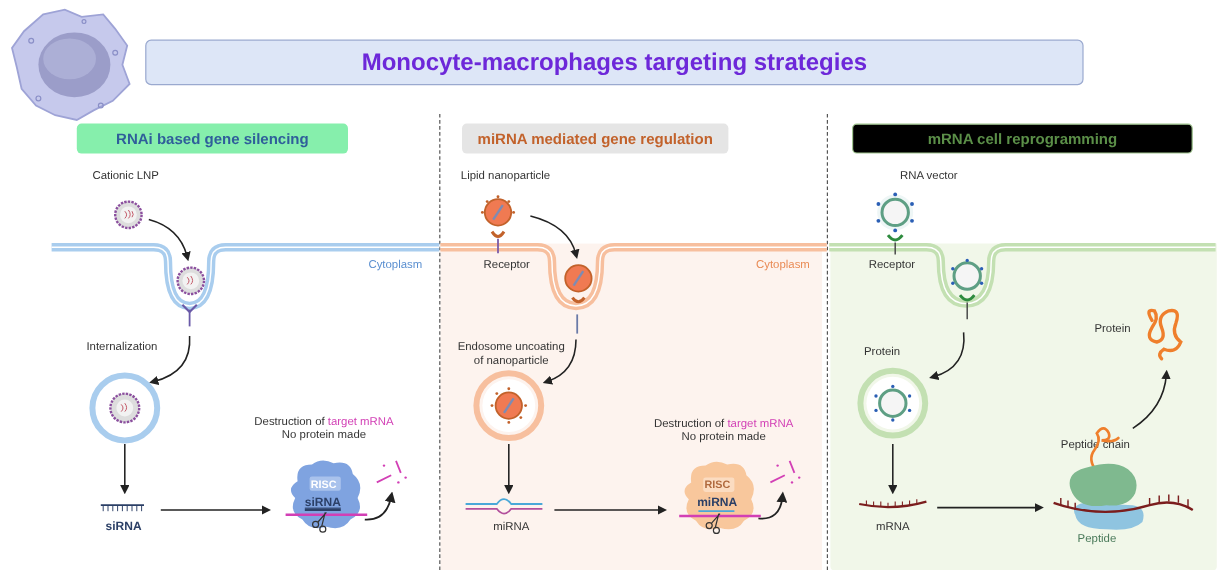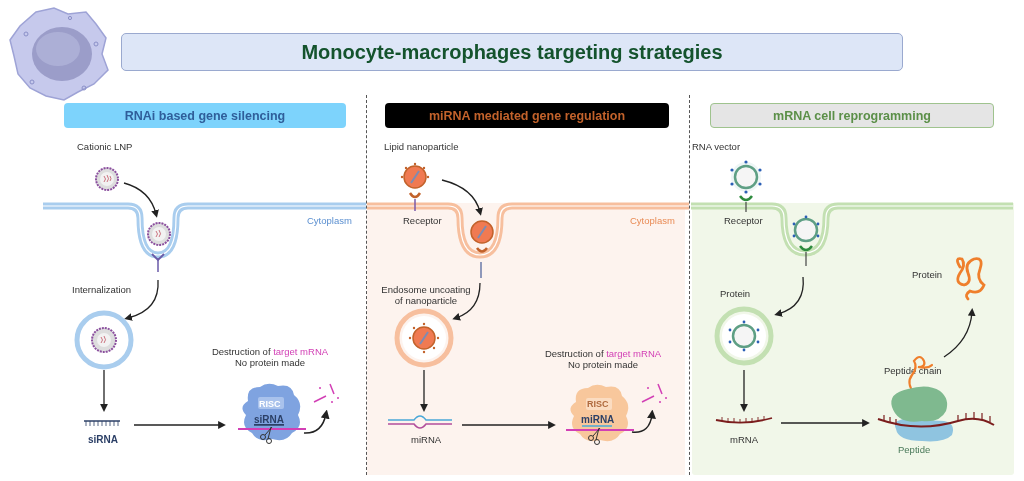--- a/index.html
+++ b/index.html
@@ -1,22 +1,22 @@
 <!DOCTYPE html>
 <html><head>
 <meta charset="utf-8">
 <style>
   html, body { margin:0; padding:0; background:#ffffff; }
   body { width:1024px; height:481px; position:relative; overflow:hidden; font-family:"Liberation Sans", sans-serif; color:#222; }
   .abs { position:absolute; }
-  .title-box { left:121px; top:33px; width:780px; height:36px; background:#dde6f7; border:1px solid #9aa9cf; border-radius:5px; display:flex; align-items:center; justify-content:center; font-weight:bold; font-size:20px; color:#14532d; }
+  .title-box { left:121px; top:33px; width:780px; height:36px; background:#dde6f7; border:1px solid #9aa9cf; border-radius:5px; display:flex; align-items:center; justify-content:center; font-weight:bold; font-size:20px; color:#6d28d9; }
   .hdr { top:103px; height:25px; border-radius:4px; display:flex; align-items:center; justify-content:center; font-weight:bold; font-size:12.5px; }
-  .hdr-blue { left:64px; width:282px; background:#7dd3fc; color:#2f5e9a; }
-  .hdr-orange { left:385px; width:284px; background:#000000; color:#c2622b; }
-  .hdr-green { left:710px; width:282px; background:#e5e5e5; border:1px solid #9fc38e; color:#5b8f48; height:23px; }
+  .hdr-blue { left:64px; width:226px; background:#86efac; color:#2f5e9a; }
+  .hdr-orange { left:385px; width:222px; background:#e5e5e5; color:#c2622b; }
+  .hdr-green { left:710px; width:282px; background:#000000; border:1px solid #9fc38e; color:#5b8f48; height:23px; }
   .panel-orange { left:367px; top:203px; width:318px; height:272px; background:#fdf3ee; }
   .panel-green { left:692px; top:203px; width:322px; height:272px; background:#f1f7e9; border-radius:0 0 3px 3px; }
   .dash { top:95px; width:0; height:380px; border-left:1.5px dashed #555; }
   .lbl { font-size:9.5px; color:#333; white-space:nowrap; }
   .lbl-c { text-align:center; }
   .lbl-b { font-weight:bold; color:#2b3f66; font-size:10px; }
   .pink { color:#d23fb5; }
   .cyt-blue { color:#5a8fd0; font-size:9.5px; }
   .cyt-orange { color:#e98b55; font-size:9.5px; }
   svg { position:absolute; overflow:visible; }
@@ -216,21 +216,21 @@
 <div class="abs" style="left:587px;top:399px;font-size:9px;color:#b06a3e;font-weight:bold;">RISC</div>
 <div class="abs" style="left:581px;top:414px;font-size:10px;color:#2b3f66;font-weight:bold;">miRNA</div>
 <svg style="left:640px;top:380px;" width="30" height="30">
   <path d="M2 22 L14 16" stroke="#d23fb5" stroke-width="1.5"></path>
   <path d="M18 4 L22 14" stroke="#d23fb5" stroke-width="1.5"></path>
   <circle cx="8" cy="8" r="1" fill="#d23fb5"></circle>
     <circle cx="26" cy="18" r="1" fill="#d23fb5"></circle>
     <circle cx="20" cy="22" r="1" fill="#d23fb5"></circle>
 </svg>
 
-<div class="abs lbl" style="left:692px;top:141px;">RNA vector</div>
+<div class="abs lbl" style="left:750px;top:141px;">RNA vector</div>
 <svg style="left:726px;top:160px;" width="40" height="52">
   <circle cx="20" cy="17" r="15" fill="#eef6f6"></circle>
   <circle cx="20" cy="17" r="11" fill="#f5f5f5" stroke="#5e9f84" stroke-width="2.5"></circle>
   <g fill="#2b5fb5">
       <circle cx="20" cy="2" r="1.6"></circle>
       <circle cx="34" cy="10" r="1.6"></circle>
       <circle cx="6" cy="10" r="1.6"></circle>
       <circle cx="34" cy="24" r="1.6"></circle>
       <circle cx="6" cy="24" r="1.6"></circle>
       <circle cx="20" cy="32" r="1.6"></circle>

